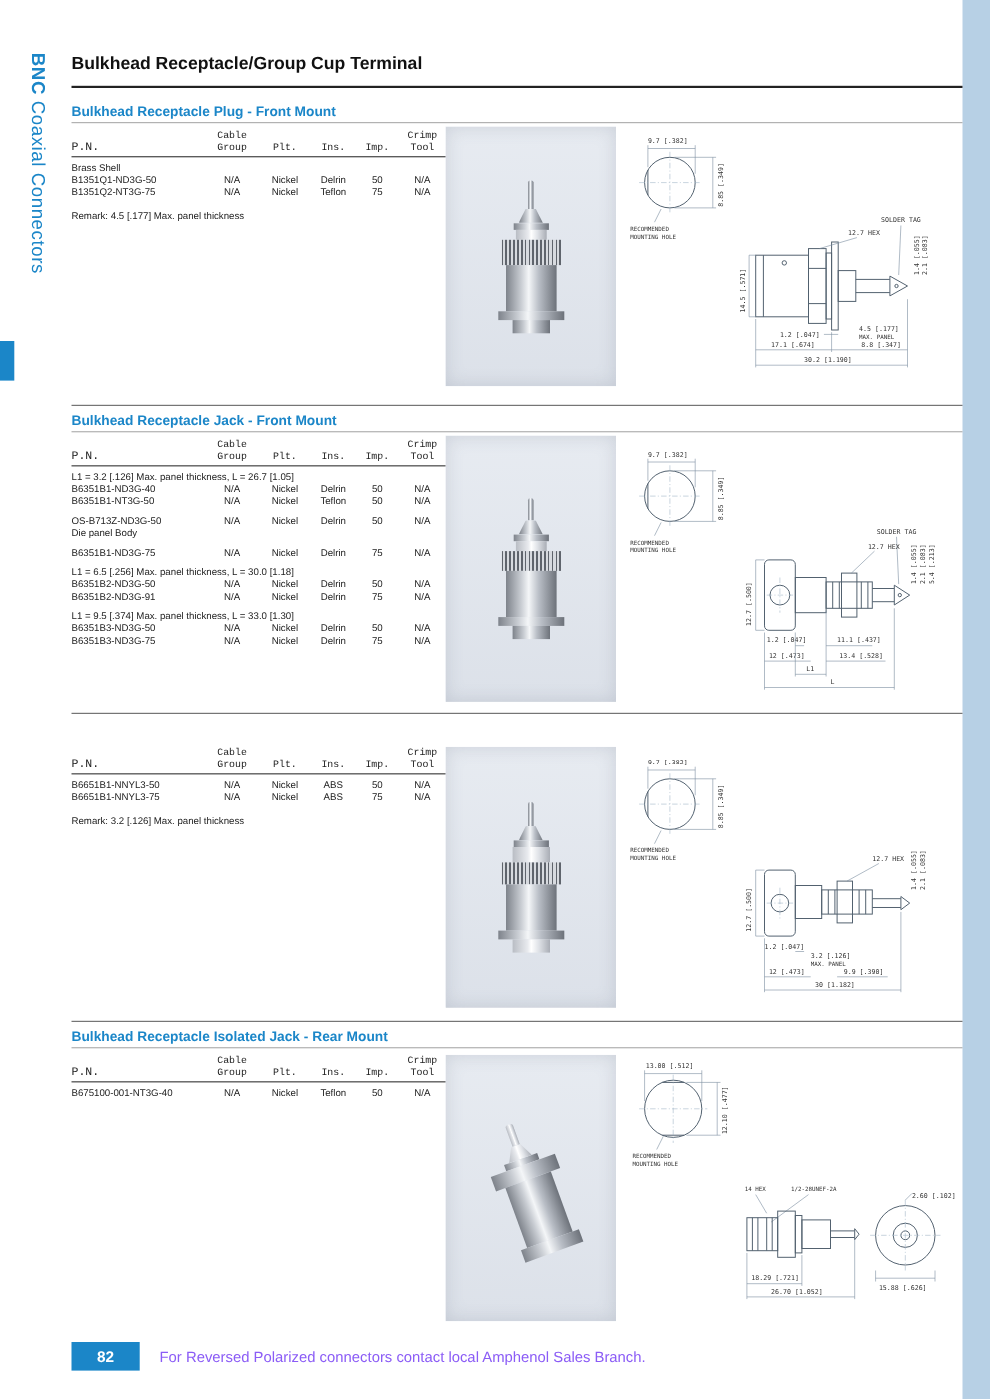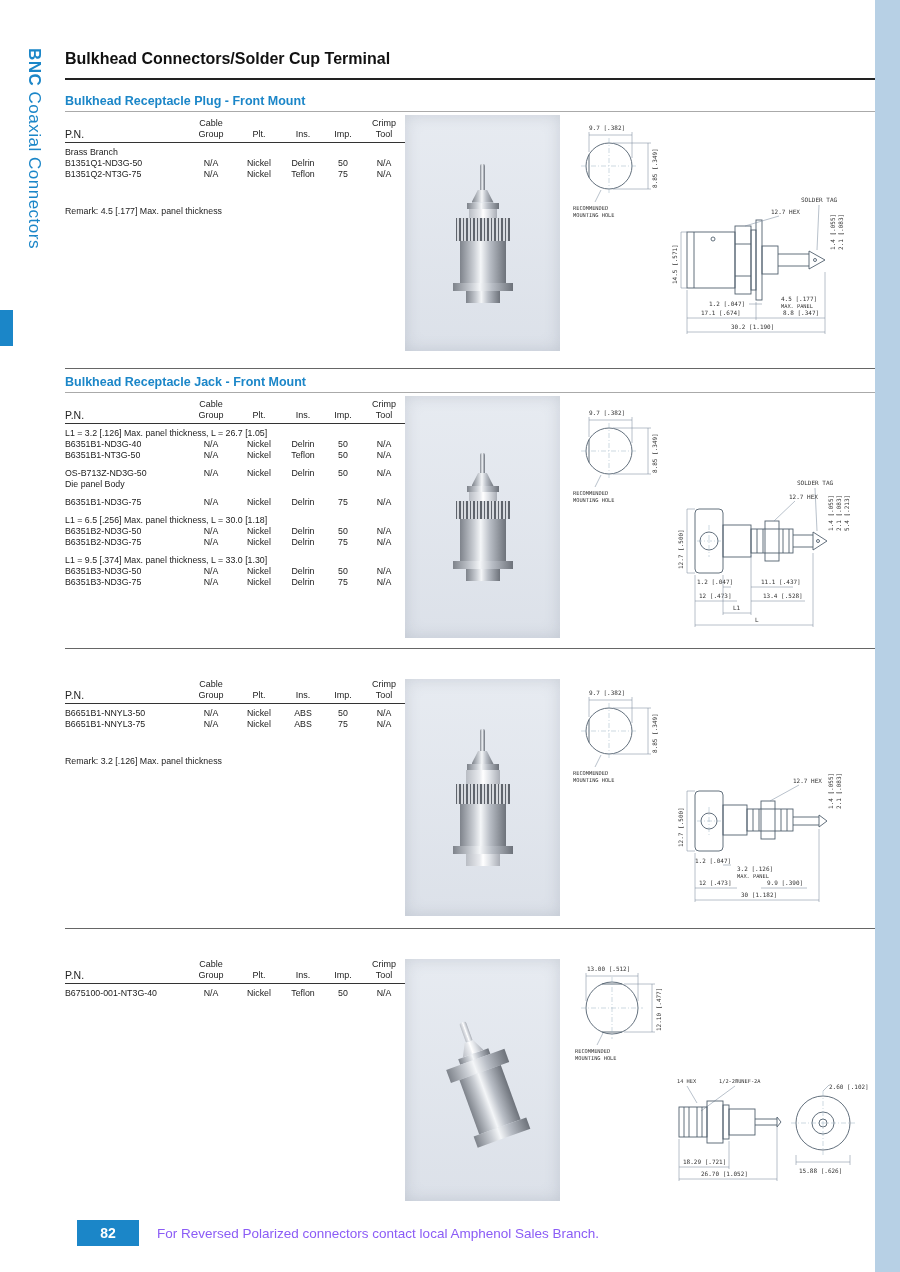--- a/index.html
+++ b/index.html
@@ -13,29 +13,29 @@
   .page-title{position:absolute;left:65px;top:50px;font-size:16px;font-weight:bold;color:#111;margin:0;}
   .title-rule{position:absolute;left:65px;top:78px;width:810px;height:2px;background:#222;}
 
   .sec{position:absolute;left:65px;width:810px;}
   .sec.rt{border-top:1.5px solid #666;}
   .sec h2{margin:0;padding:6px 0 3px 0;font-size:12.5px;font-weight:bold;color:#1b86c8;
         border-bottom:1px solid #aaa;}
   .left-col{position:absolute;top:30px;left:0;width:344px;}
 
   .hrow,.trow{display:grid;grid-template-columns:120px 52px 44px 44px 36px 46px;}
-  .thead{border-bottom:1.2px solid #333;padding-bottom:2px;font-size:9px;color:#222;}
+  .thead{border-bottom:1.2px solid #333;padding-bottom:2px;font-size:9px;color:#222;font-family:Liberation Mono, monospace;}
   .cell{display:block;line-height:11px;}
   .ctr{text-align:center;}
   .pnh{font-size:10.5px;align-self:end;}
   .tbody{margin-top:4px;font-size:8.8px;}
   .trow .cell{line-height:11px;}
   .tnote{font-size:8.8px;line-height:11px;}
   .tspacer{height:7px;}
-  .remark{margin-top:26px;font-size:8.8px;}
+  .remark{margin-top:11px;font-size:8.8px;}
 
   .photo{position:absolute;background:linear-gradient(180deg,#e7ebf1,#dce1e9);
         box-shadow:inset 0 0 16px rgba(90,100,120,.2);display:flex;align-items:center;
         justify-content:center;overflow:hidden;}
   .conn{display:flex;flex-direction:column;align-items:center;}
   .m{background:linear-gradient(90deg,#7e838b 0%,#c9cdd3 30%,#f4f6f8 45%,#b9bec6 65%,#6d727a 100%);}
   .w{background:linear-gradient(90deg,#b9bdc4 0%,#e8eaee 40%,#ffffff 50%,#dfe2e7 70%,#a9adb5 100%);}
   .pin{width:5px;height:26px;border-radius:2px 2px 0 0;}
   .cone{width:22px;height:13px;clip-path:polygon(30% 0,70% 0,100% 100%,0 100%);}
   .r1{width:32px;height:6px;}
@@ -48,34 +48,34 @@
   .nut{width:62px;height:14px;}
 
   .drawing{position:absolute;}
   svg.td text{font-family:"DejaVu Sans Mono", monospace;font-size:6px;fill:#333;stroke:none;}
   svg.td .cap{font-size:5.3px;}
   svg.td line,svg.td rect,svg.td circle,svg.td polygon,svg.td path{stroke:#51606e;fill:none;stroke-width:.9;}
   svg.td .dim{stroke:#7c8da0;stroke-width:.55;}
   svg.td .cl{stroke:#9ab0c2;stroke-width:.5;stroke-dasharray:5 2 1 2;}
   svg.td .tag{fill:#fff;}
 
-  .footer{position:absolute;left:77px;top:1220px;width:810px;display:flex;align-items:center;}
+  .footer{position:absolute;left:65px;top:1220px;width:810px;display:flex;align-items:center;}
   .page-num{width:62px;height:26px;background:#1b86c8;color:#fff;font-weight:bold;font-size:14px;
         display:flex;align-items:center;justify-content:center;}
   .footer-note{margin-left:18px;font-size:13.5px;color:#8b5cf6;}
 </style>
 </head>
 <body>
 
 <div class="page">
   <div class="right-band"></div>
   <div class="side-square"></div>
   <div class="sidebar-label"><b>BNC</b><span> Coaxial Connectors</span></div>
 
-  <h1 class="page-title">Bulkhead Connectors/Solder Cup Terminal</h1>
+  <h1 class="page-title">Bulkhead Receptacle/Group Cup Terminal</h1>
   <div class="title-rule"></div>
 
   <section class="sec" style="top:88px;height:280px;">
     <h2>Bulkhead Receptacle Plug - Front Mount</h2>
     <div class="left-col">
       <div class="thead">
         <div class="hrow">
           <span class="cell"></span>
           <span class="cell ctr">Cable</span>
           <span class="cell"></span>
@@ -86,21 +86,21 @@
         <div class="hrow">
           <span class="cell pnh">P.N.</span>
           <span class="cell ctr">Group</span>
           <span class="cell ctr">Plt.</span>
           <span class="cell ctr">Ins.</span>
           <span class="cell ctr">Imp.</span>
           <span class="cell ctr">Tool</span>
         </div>
       </div>
       <div class="tbody">
-          <div class="tnote">Brass Branch</div>
+          <div class="tnote">Brass Shell</div>
           <div class="trow">
             <span class="cell">B1351Q1-ND3G-50</span>
             <span class="cell ctr">N/A</span>
             <span class="cell ctr">Nickel</span>
             <span class="cell ctr">Delrin</span>
             <span class="cell ctr">50</span>
             <span class="cell ctr">N/A</span>
           </div>
           <div class="trow">
             <span class="cell">B1351Q2-NT3G-75</span>
@@ -246,21 +246,21 @@
           <div class="tnote">L1 = 6.5 [.256] Max. panel thickness, L = 30.0 [1.18]</div>
           <div class="trow">
             <span class="cell">B6351B2-ND3G-50</span>
             <span class="cell ctr">N/A</span>
             <span class="cell ctr">Nickel</span>
             <span class="cell ctr">Delrin</span>
             <span class="cell ctr">50</span>
             <span class="cell ctr">N/A</span>
           </div>
           <div class="trow">
-            <span class="cell">B6351B2-ND3G-75</span>
+            <span class="cell">B6351B2-ND3G-91</span>
             <span class="cell ctr">N/A</span>
             <span class="cell ctr">Nickel</span>
             <span class="cell ctr">Delrin</span>
             <span class="cell ctr">75</span>
             <span class="cell ctr">N/A</span>
           </div>
           <div class="tspacer"></div>
           <div class="tnote">L1 = 9.5 [.374] Max. panel thickness, L = 33.0 [1.30]</div>
           <div class="trow">
             <span class="cell">B6351B3-ND3G-50</span>
@@ -459,20 +459,21 @@
         <line class="dim" x1="194" y1="215" x2="240" y2="215"></line>
         <text x="174" y="224">30 [1.182]</text>
         <line class="dim" x1="128" y1="227" x2="252" y2="227"></line>
         <line class="dim" x1="128" y1="180" x2="128" y2="229"></line>
         <line class="dim" x1="252" y1="156" x2="252" y2="229"></line>
       </svg>
     </div>
   </section>
 
   <section class="sec rt" style="top:928px;height:292px;">
+    <h2>Bulkhead Receptacle Isolated Jack - Rear Mount</h2>
     <div class="left-col">
       <div class="thead">
         <div class="hrow">
           <span class="cell"></span>
           <span class="cell ctr">Cable</span>
           <span class="cell"></span>
             <span class="cell"></span>
             <span class="cell"></span>
           <span class="cell ctr">Crimp</span>
         </div>

